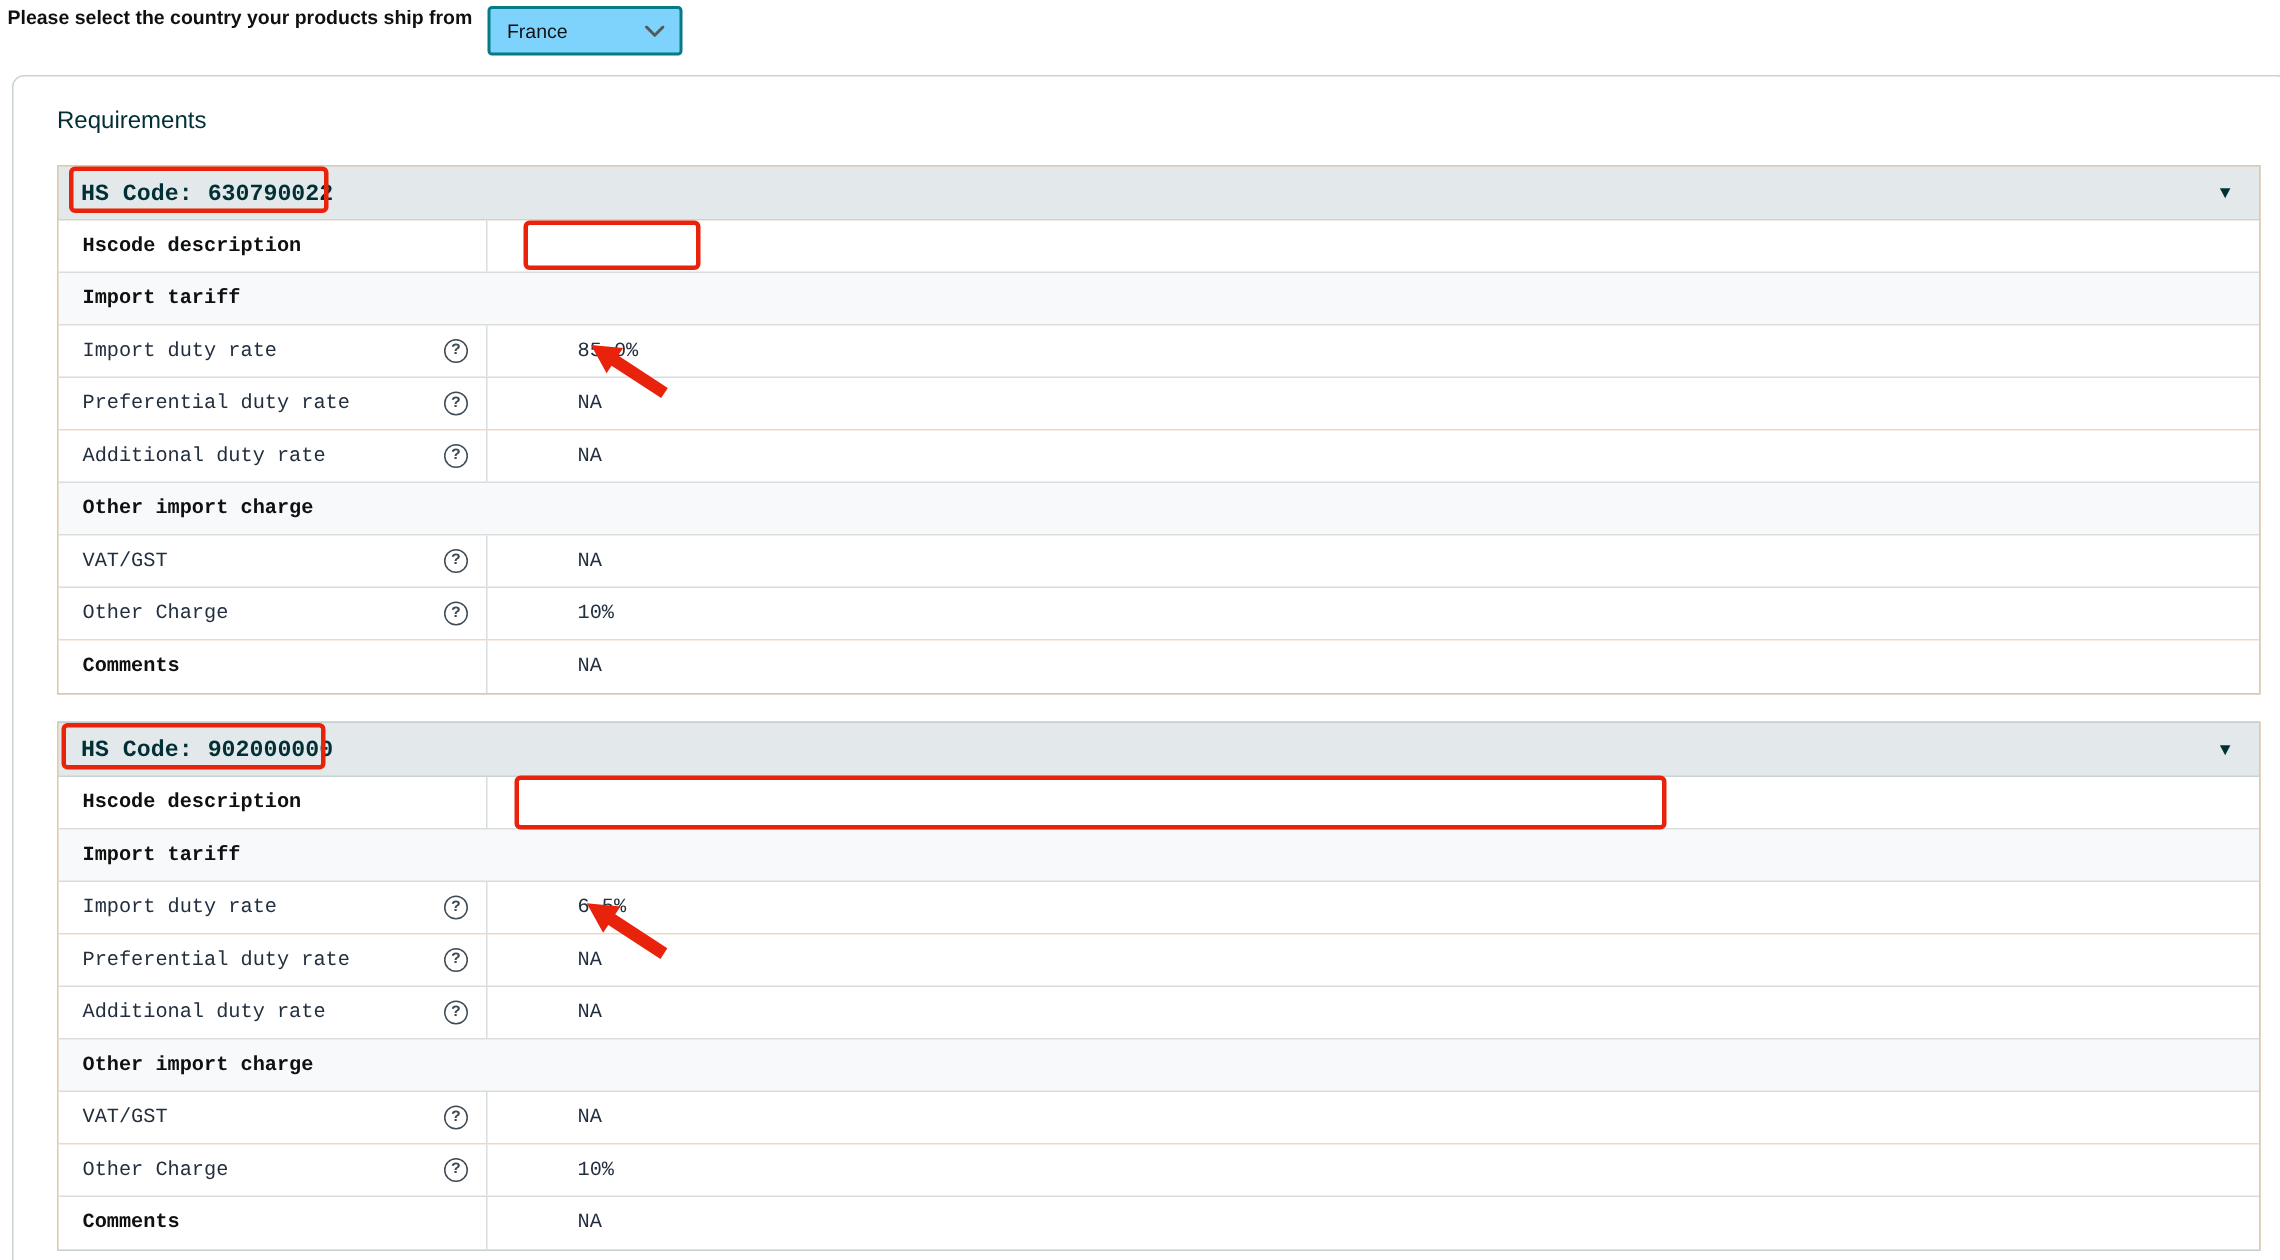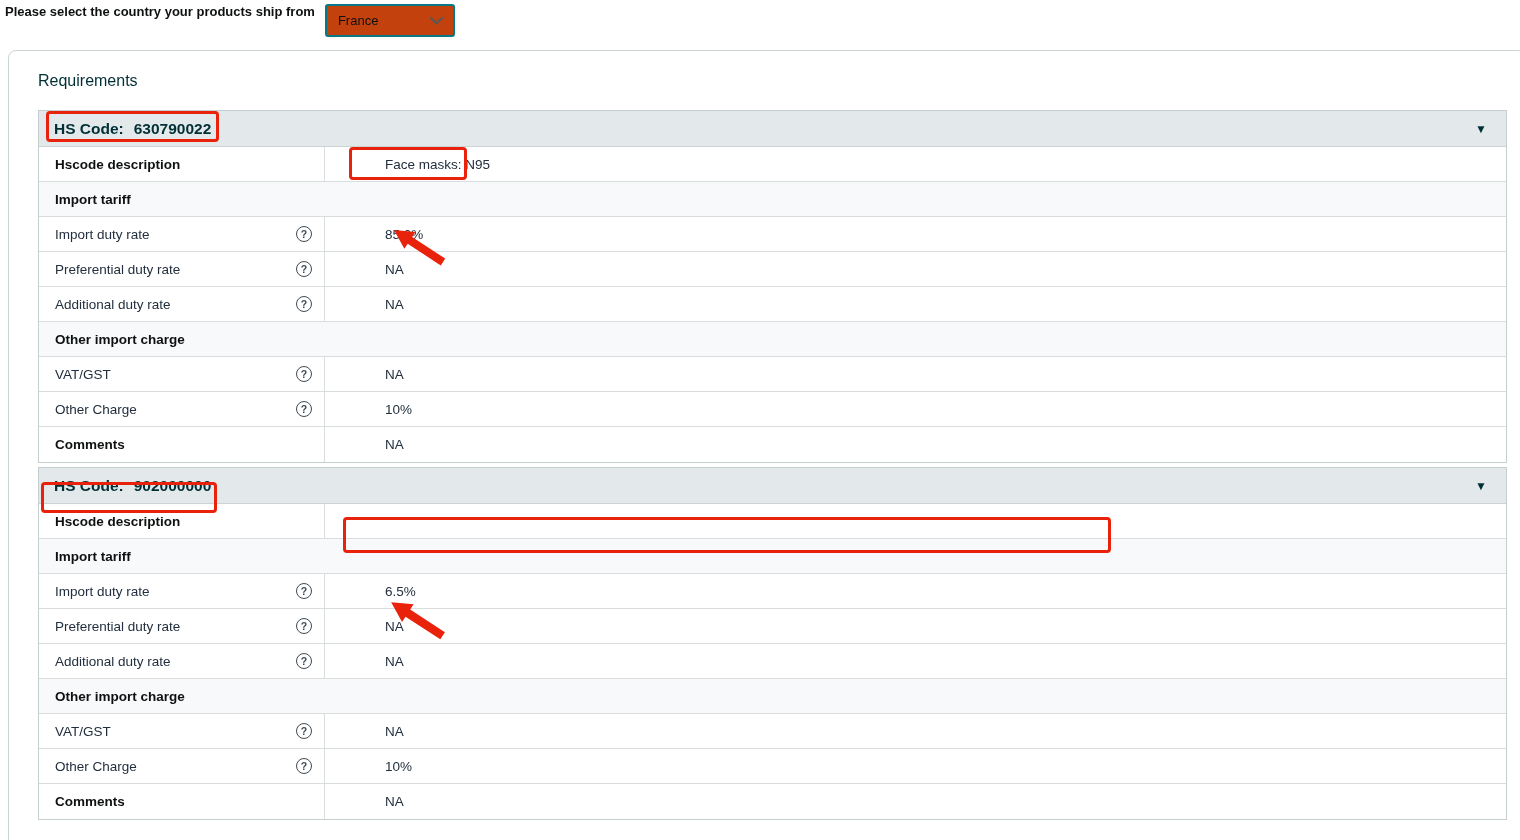--- a/index.html
+++ b/index.html
@@ -13,35 +13,35 @@
     width:1520px;height:840px;position:relative;overflow:hidden;
     background:#fff;font-family:"Liberation Sans","DejaVu Sans",sans-serif;
     color:#232f3e;
   }
 
   
   .topbar{display:flex;align-items:flex-start;padding:4px 0 0 5px;height:44px;}
   .top-label{font-size:13px;font-weight:bold;color:#0f1111;margin-right:10px;}
   .select{
     width:130px;height:33px;border:2px solid var(--accent);border-radius:3px;
-    background:#c2410c;display:flex;align-items:center;justify-content:space-between;
+    background:#7dd3fc;display:flex;align-items:center;justify-content:space-between;
     padding:0 10px 0 11px;font-size:13px;color:#0f1111;cursor:pointer;
   }
   .select .chev{flex-shrink:0;}
 
   
   .card{
     position:absolute;left:8px;top:50px;right:-6px;bottom:-12px;
     border:1px solid #ccd3d4;border-radius:8px;background:#fff;
     padding:18px 18px 0 29px;
   }
   .title{font-size:16px;font-weight:normal;color:var(--heading);margin:0 0 17px 0;line-height:24px;}
 
   
-  .panel{border:1px solid #c6ced0;margin-bottom:4px;background:#fdba74;}
+  .panel{border:1px solid #c6ced0;margin-bottom:18px;background:#fdba74;font-family:Liberation Mono, monospace;}
   .panel-header{
     height:36px;background:#e3e9ea;border-bottom:1px solid #ccd3d4;
     display:flex;align-items:center;justify-content:space-between;
     padding:0 19px 0 15px;cursor:pointer;
   }
   .hs{display:flex;align-items:baseline;font-size:15.5px;font-weight:bold;color:var(--heading);}
   .hs-label{margin-right:10px;}
   .tri{font-size:12px;color:var(--heading);line-height:1;}
 
   .row{display:flex;height:35px;border-bottom:1px solid #d9dddd;align-items:stretch;background:#fff;gap:24px;}
@@ -94,23 +94,20 @@
         <span class="hs-label">HS Code:</span>
         <span class="hs-value">630790022</span>
       </div>
       <span class="tri">▼</span>
     </div>
 
     <div class="row">
       <div class="cell label">
           <span class="lbl-bold">Hscode description</span>
         </div>
-      <div class="cell value">
-          <span>Face masks: N95</span>
-        </div>
     </div>
 
     <div class="row section">
       <span>Import tariff</span>
     </div>
 
     <div class="row">
       <div class="cell label">
         <span>Import duty rate</span>
         <span class="help">?</span>

